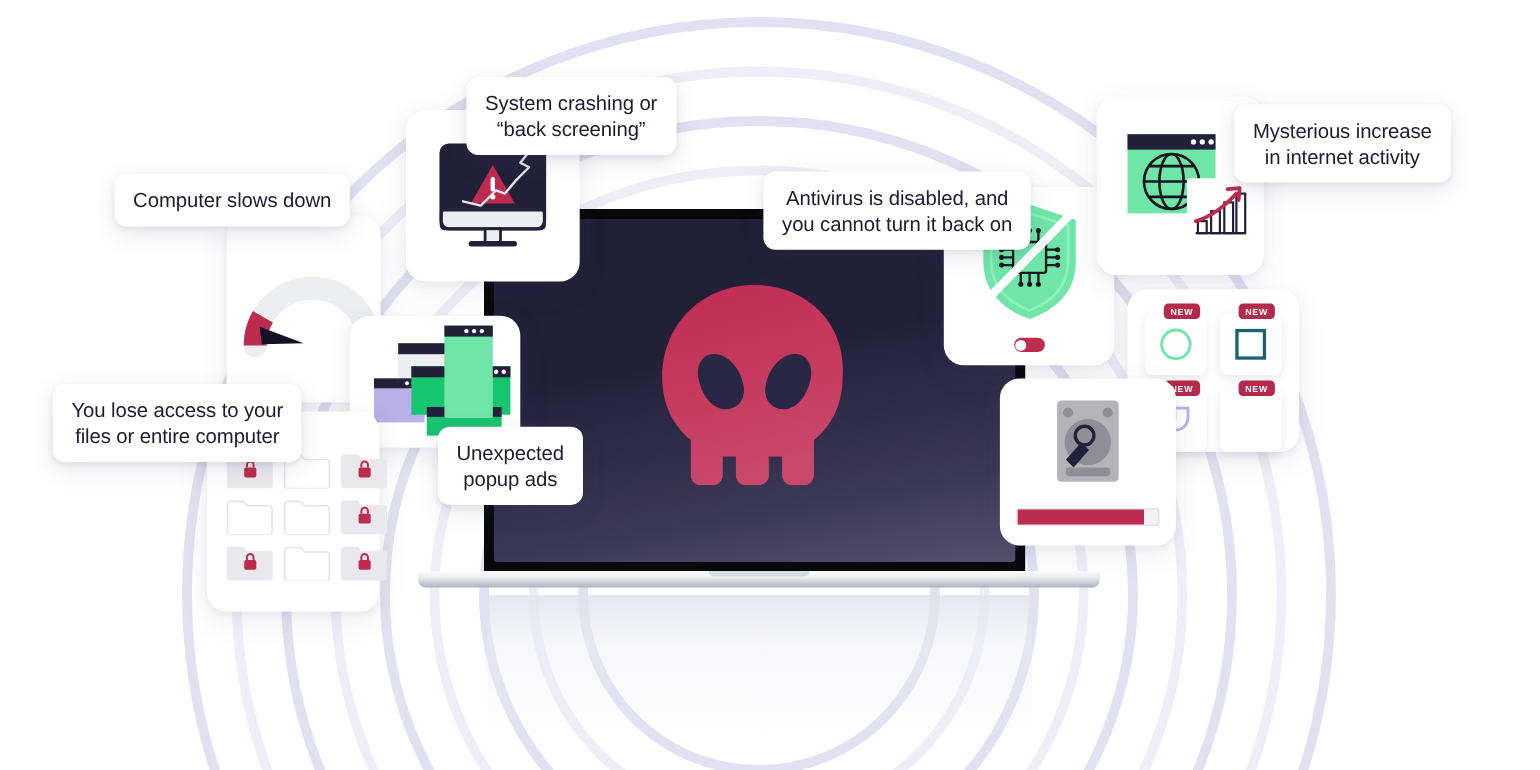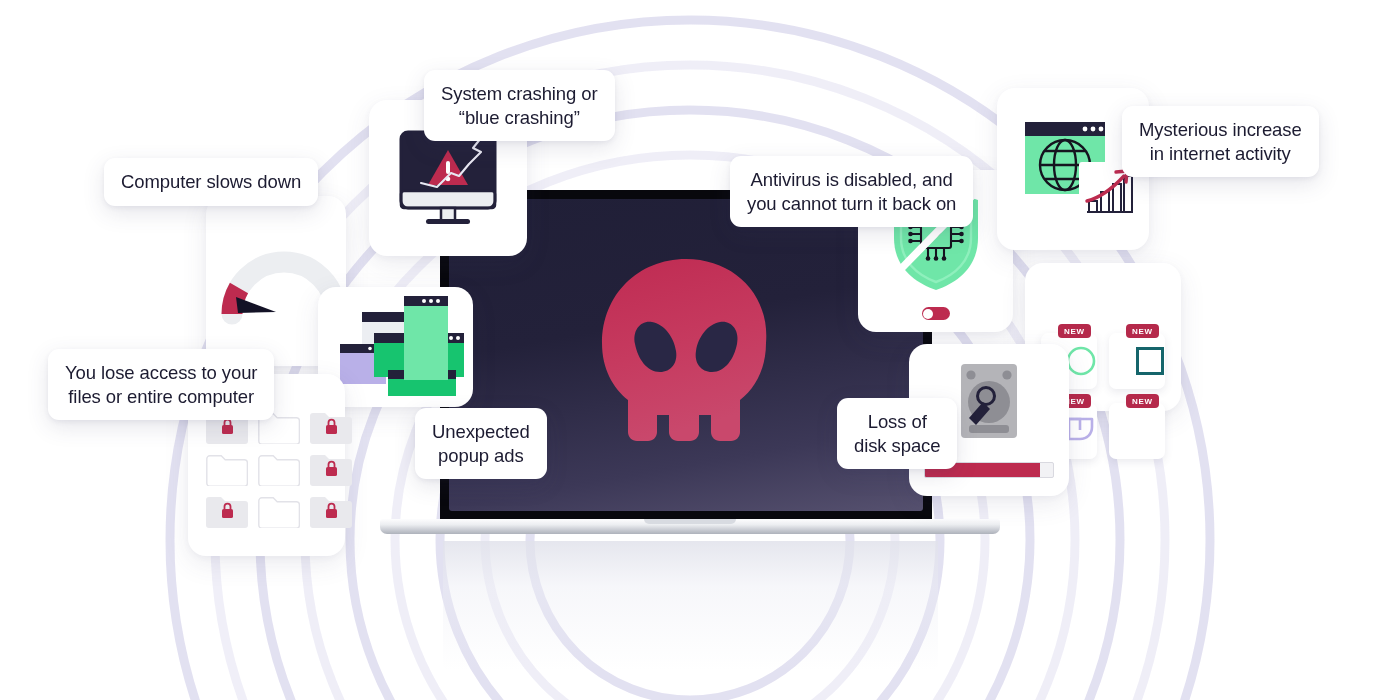--- a/index.html
+++ b/index.html
@@ -107,21 +107,21 @@
     grid-template-columns: repeat(2, 56px);
     grid-template-rows: repeat(2, 56px);
     gap: 14px 12px;
   }
   .ext-tile {
     position: relative;
     width: 56px; height: 56px;
     background: #ffffff;
     border-radius: 7px;
     box-shadow: 0 3px 9px rgba(60,60,100,.11);
-    display: flex; align-items: center; justify-content: flex-end; margin-top: 48px;
+    display: flex; align-items: center; justify-content: center;
   }
   .new-badge {
     position: absolute;
     top: -9px; left: 17px;
     background: #b5294b;
     color: #fff;
     font-size: 8px;
     font-weight: 700;
     letter-spacing: .7px;
     padding: 2.5px 6px 2px 6px;
@@ -447,31 +447,29 @@
       </svg>
     </div>
     <div class="disk-bar">
       <div class="disk-fill" id="disk-fill" style="width: 90%;"></div>
     </div>
   </div>
 
   <div class="pill" style="left:104px; top:158px;">Computer slows down</div>
 
   <div class="pill" style="left:424px; top:70px;">System crashing or
-“blue crashing”</div>
-
-  <div class="pill" style="left:694px; top:156px;margin-left:36px;">Antivirus is disabled, and
+“back screening”</div>
+
+  <div class="pill" style="left:694px; top:156px;">Antivirus is disabled, and
 you cannot turn it back on</div>
 
-  <div class="pill" style="left:1122px; top:106px;">Mysterious increase
+  <div class="pill" style="left:1122px; top:95px;">Mysterious increase
 in internet activity</div>
 
   <div class="pill" style="left:48px; top:349px;">You lose access to your
 files or entire computer</div>
 
-  <div class="pill" style="left:398px; top:408px;margin-left:17px;">Unexpected
+  <div class="pill" style="left:398px; top:388px;">Unexpected
 popup ads</div>
 
-  <div class="pill" style="left:837px; top:398px;">Loss of
-disk space</div>
 
 
 </div>
 
 </body></html>

